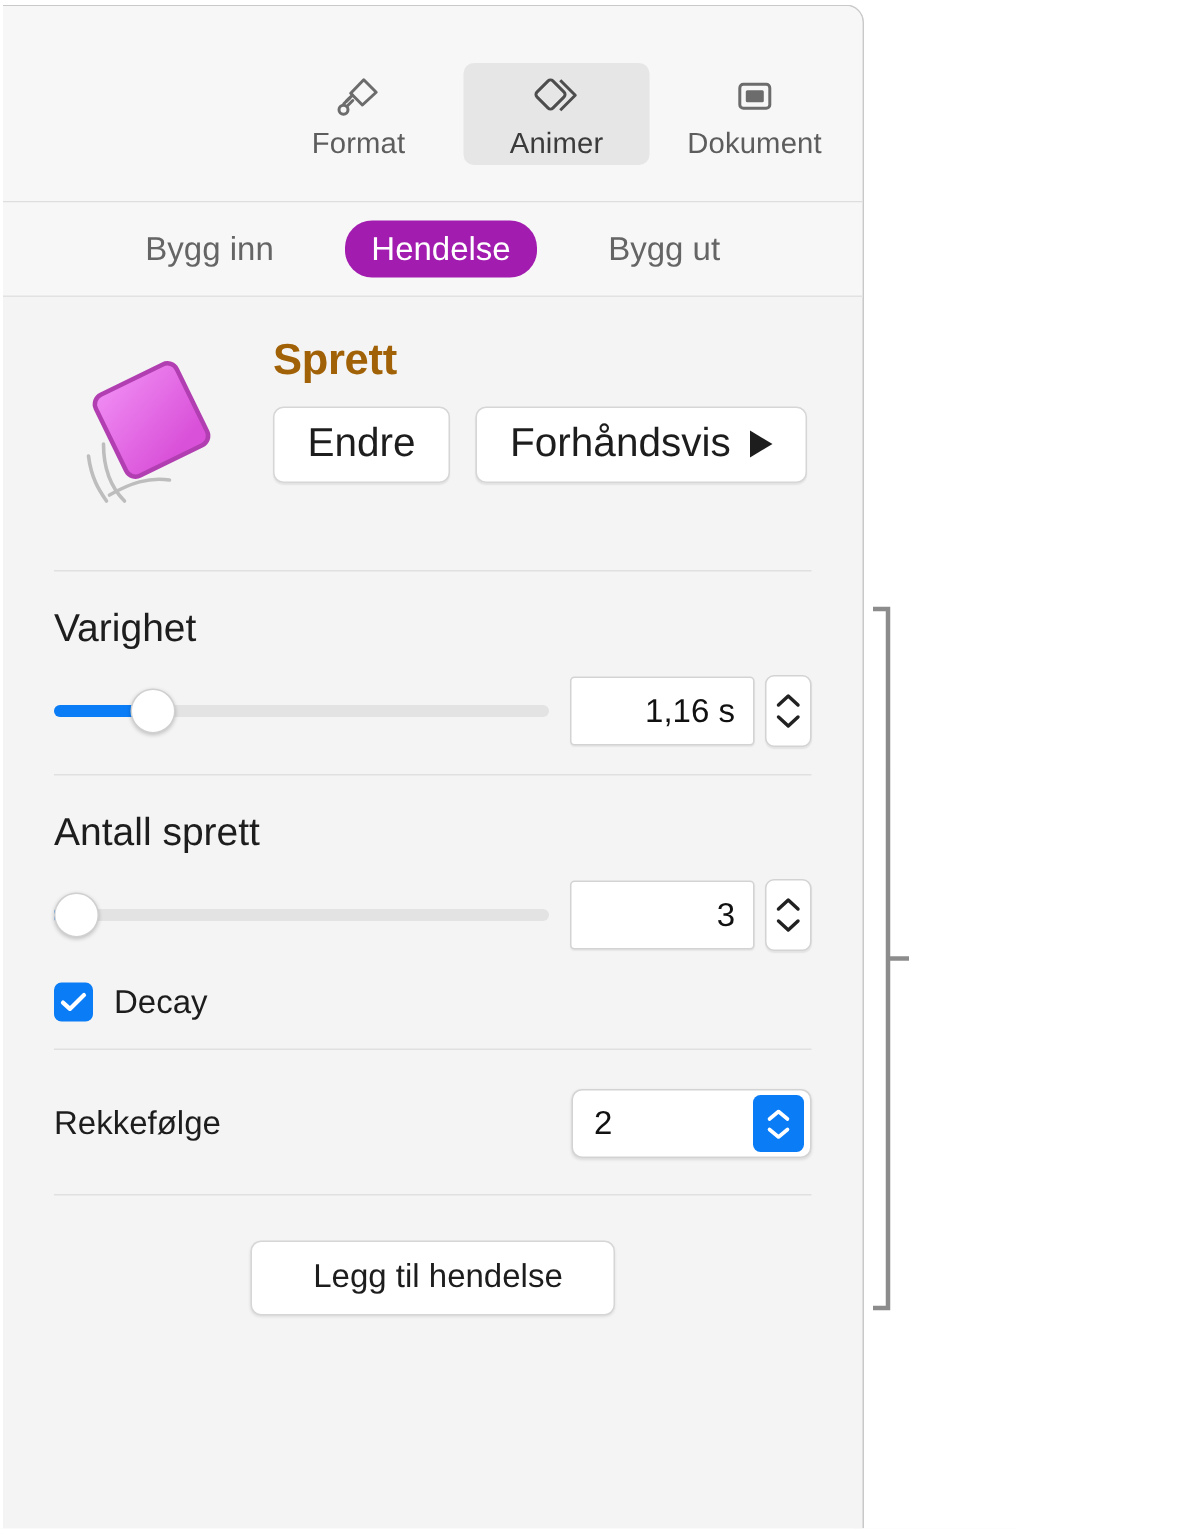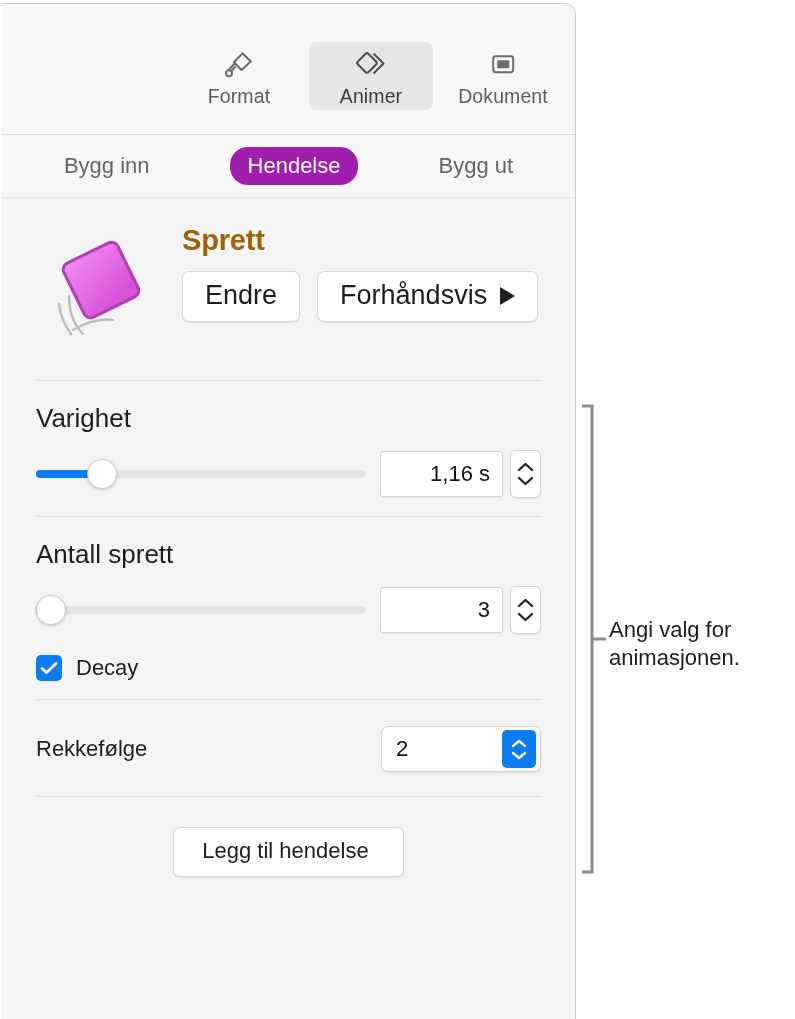--- a/index.html
+++ b/index.html
@@ -76,21 +76,21 @@
 
   
   #tab-bar {
     position: relative;
     height: 63px;
     background: #f7f7f7;
     border-bottom: 1px solid #e2e2e2;
     display: flex;
     align-items: center;
     justify-content: center;
-    gap: 62px;
+    gap: 29px;
   }
   .tab {
     font-size: 22px;
     color: #656565;
     padding: 6px 18px;
     border-radius: 18px;
     white-space: nowrap;
     cursor: default;
   }
   .tab.active {
@@ -307,21 +307,21 @@
     display: flex;
     justify-content: center;
   }
   #add-event-button {
     background: #ffffff;
     border: 1px solid #d6d6d6;
     border-radius: 7px;
     box-shadow: 0 1px 2px rgba(0,0,0,0.09);
     font-size: 22px;
     color: #1d1d1d;
-    padding: 10px 34px 12px 28px;
+    padding: 10px 34px 12px 41px;
     white-space: nowrap;
     cursor: default;
   }
 
   
   #callout {
     position: absolute;
     left: 578px;
     top: 400px;
     width: 215px;
@@ -512,16 +512,15 @@
     </div>
   </div>
 
   <div id="callout">
     <svg width="215" height="480" viewBox="0 0 215 480">
       <g fill="none" stroke="#8c8c8c" stroke-width="3">
         <path d="M4 6 L14 6 L14 472 L4 472"></path>
         <path d="M14 239 L28 239"></path>
       </g>
     </svg>
-    <div id="callout-text">Angi valg for animasjonen.</div>
   </div>
 
 </div>
 
 </body></html>

